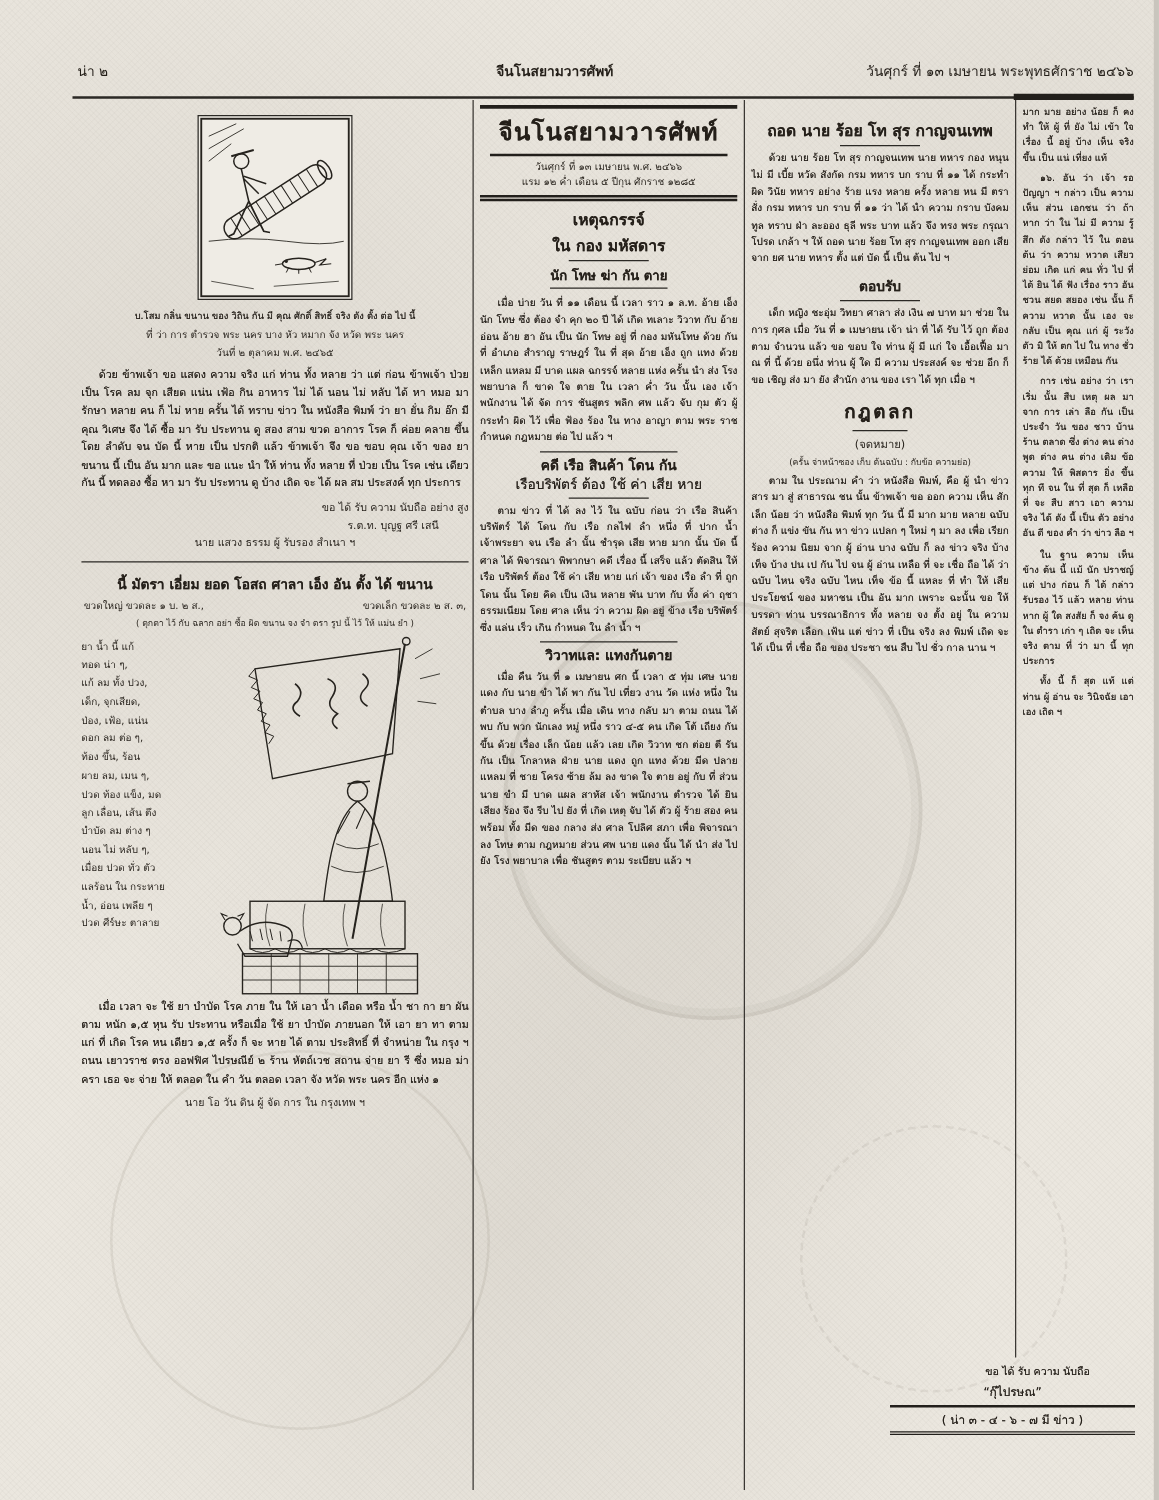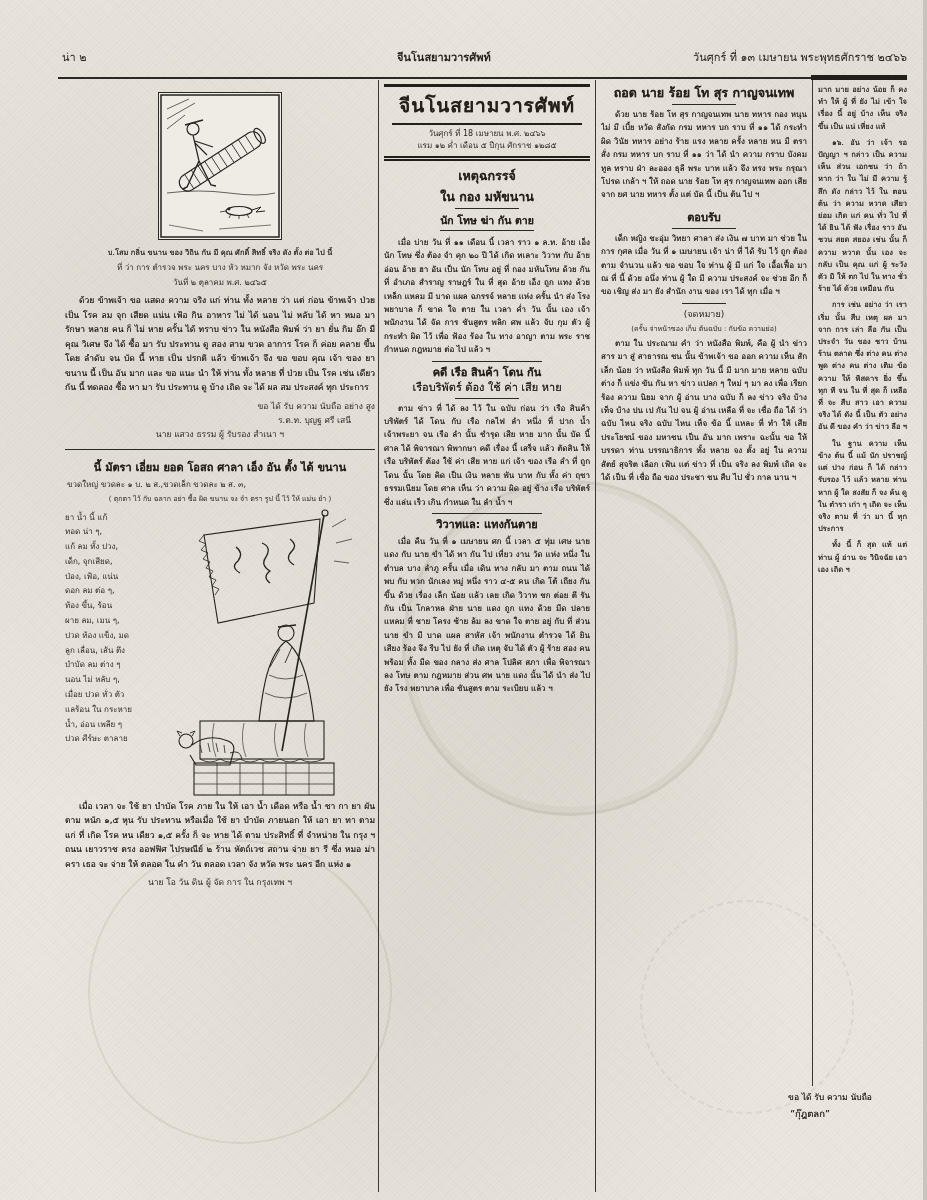--- a/index.html
+++ b/index.html
@@ -23,21 +23,21 @@
   .hdr{position:absolute;left:62px;top:48px;width:845px;display:flex;align-items:baseline;font-size:11px;}
   .hdr-left{width:120px;}
   .hdr-center{flex:0 0 auto;margin-left:215px;font-weight:bold;}
   .hdr-right{margin-left:auto;text-align:right;}
   .hdr-rule{position:absolute;left:58px;top:77px;width:849px;height:2px;background:#2b2925;}
   .hdr-rule-heavy{position:absolute;right:0;top:-2px;width:96px;height:5px;background:#221f1b;}
 
   .col{position:absolute;overflow:hidden;}
   .c1{left:65px;top:90px;width:310px;height:1112px;}
   .c2{left:384px;top:84px;width:206px;height:1112px;}
-  .c3{left:601px;top:84px;width:206px;height:1002px;}
+  .c3{left:601px;top:96px;width:206px;height:1002px;}
   .c4{left:818px;top:84px;width:89px;height:1002px;}
   .vr{position:absolute;width:1px;background:#3a3733;}
   .vr1{left:378px;top:80px;height:1112px;}
   .vr2{left:595px;top:80px;height:1112px;}
   .vr3{left:812px;top:80px;height:1006px;}
 
   .t8{font-size:8px;line-height:13.4px;}
   .t85{font-size:8.5px;line-height:14.5px;}
   .t7{font-size:7.5px;line-height:12.2px;}
   .just{text-align:justify;}
@@ -48,21 +48,21 @@
   .ink{text-shadow:0 0 .5px rgba(40,34,28,.75);}
   .blur{filter:blur(.25px);}
 
   .woodcut{margin:4px auto 6px auto;width:122px;height:146px;border:1px solid #2b2925;background:#efece5;}
   .caption{font-size:7.5px;text-align:center;margin-bottom:3px;}
   .letter-title{font-size:12.5px;font-weight:bold;text-align:center;margin:2px 0 4px 0;}
   .addr{font-size:8px;text-align:center;margin-bottom:2px;}
   .secrule{border:none;border-top:1.5px solid #2b2925;margin:8px 0;}
   .adhead1{font-size:11px;font-weight:bold;text-align:center;}
   .adhead2{font-size:10px;text-align:center;margin:2px 0;}
-  .pricerow{display:flex;justify-content:flex-start;font-size:8px;margin:2px 2px;}
+  .pricerow{display:flex;justify-content:space-between;font-size:8px;margin:2px 2px;}
   .adnote{font-size:7px;text-align:center;margin-bottom:3px;}
   .adrow{display:flex;}
   .ailments{width:92px;flex:0 0 auto;padding-top:4px;}
   .ailments .ail{font-size:8px;line-height:14.8px;white-space:nowrap;overflow:hidden;}
   .adart{flex:1;height:292px;margin-left:4px;}
   .sign{font-size:8.5px;}
 
   .mast{border-top:3px solid #221f1b;border-bottom:5px double #221f1b;padding:3px 0 4px 0;margin-bottom:6px;}
   .mast-title{font-size:19px;font-weight:bold;text-align:center;letter-spacing:1px;}
   .mast-rule{border:none;border-top:2px solid #221f1b;margin:3px 8px;}
@@ -186,26 +186,26 @@
       </figure>
     </div>
     <p class="t85 just ind ink blur">เมื่อ เวลา จะ ใช้ ยา บำบัด โรค ภาย ใน ให้ เอา น้ำ เดือด หรือ น้ำ ชา กา ยา ผัน ตาม หนัก ๑,๕ หุน รับ ประทาน หรือเมื่อ ใช้ ยา บำบัด ภายนอก ให้ เอา ยา ทา ตาม แก่ ที่ เกิด โรค หน เดียว ๑,๕ ครั้ง ก็ จะ หาย ได้ ตาม ประสิทธิ์ ที่ จำหน่าย ใน กรุง ฯ ถนน เยาวราช ตรง ออฟฟิศ ไปรษณีย์ ๒ ร้าน หัตถ์เวช สถาน จ่าย ยา รี ซึ่ง หมอ ม่า ครา เธอ จะ จ่าย ให้ ตลอด ใน คำ วัน ตลอด เวลา จัง หวัด พระ นคร อีก แห่ง ๑</p>
     <div class="sign center">นาย โอ วัน ดิน ผู้ จัด การ ใน กรุงเทพ ฯ</div>
   </div>
 
   <div class="col c2">
     <div class="mast">
       <div class="mast-title ink">จีนโนสยามวารศัพท์</div>
       <hr class="mast-rule">
-      <div class="mast-line">วันศุกร์ ที่ 18 เมษายน พ.ศ. ๒๔๖๖</div>
+      <div class="mast-line">วันศุกร์ ที่ ๑๓ เมษายน พ.ศ. ๒๔๖๖</div>
       <div class="mast-line">แรม ๑๒ ค่ำ เดือน ๕ ปีกุน ศักราช ๑๒๘๕</div>
     </div>
 
     <div class="h1 ink">เหตุฉกรรจ์</div>
-    <div class="h1 ink">ใน กอง มหัขนาน</div>
+    <div class="h1 ink">ใน กอง มหัสดาร</div>
     <hr class="shortrule">
     <div class="subhead ink">นัก โทษ ฆ่า กัน ตาย</div>
     <p class="t8 just ind ink blur">เมื่อ บ่าย วัน ที่ ๑๑ เดือน นี้ เวลา ราว ๑ ล.ท. อ้าย เอ็ง นัก โทษ ซึ่ง ต้อง จำ คุก ๒๐ ปี ได้ เกิด ทเลาะ วิวาท กับ อ้าย อ่อน อ้าย ฮา อัน เป็น นัก โทษ อยู่ ที่ กอง มหันโทษ ด้วย กัน ที่ อำเภอ สำราญ ราษฎร์ ใน ที่ สุด อ้าย เอ็ง ถูก แทง ด้วย เหล็ก แหลม มี บาด แผล ฉกรรจ์ หลาย แห่ง ครั้น นำ ส่ง โรง พยาบาล ก็ ขาด ใจ ตาย ใน เวลา ค่ำ วัน นั้น เอง เจ้า พนักงาน ได้ จัด การ ชันสูตร พลิก ศพ แล้ว จับ กุม ตัว ผู้ กระทำ ผิด ไว้ เพื่อ ฟ้อง ร้อง ใน ทาง อาญา ตาม พระ ราช กำหนด กฎหมาย ต่อ ไป แล้ว ฯ</p>
 
     <hr class="shortrule" style="width:110px">
     <div class="h2 ink">คดี เรือ สินค้า โดน กัน</div>
     <div class="h2 ink" style="font-weight:normal">เรือบริพัตร์ ต้อง ใช้ ค่า เสีย หาย</div>
     <hr class="shortrule">
     <p class="t8 just ind ink blur">ตาม ข่าว ที่ ได้ ลง ไว้ ใน ฉบับ ก่อน ว่า เรือ สินค้า บริพัตร์ ได้ โดน กับ เรือ กลไฟ ลำ หนึ่ง ที่ ปาก น้ำ เจ้าพระยา จน เรือ ลำ นั้น ชำรุด เสีย หาย มาก นั้น บัด นี้ ศาล ได้ พิจารณา พิพากษา คดี เรื่อง นี้ เสร็จ แล้ว ตัดสิน ให้ เรือ บริพัตร์ ต้อง ใช้ ค่า เสีย หาย แก่ เจ้า ของ เรือ ลำ ที่ ถูก โดน นั้น โดย คิด เป็น เงิน หลาย พัน บาท กับ ทั้ง ค่า ฤชา ธรรมเนียม โดย ศาล เห็น ว่า ความ ผิด อยู่ ข้าง เรือ บริพัตร์ ซึ่ง แล่น เร็ว เกิน กำหนด ใน ลำ น้ำ ฯ</p>
 
@@ -216,32 +216,34 @@
 
   <div class="col c3">
     <div class="h1 ink" style="margin-top:0">ถอด นาย ร้อย โท สุร กาญจนเทพ</div>
     <hr class="shortrule">
     <p class="t8 just ind ink blur">ด้วย นาย ร้อย โท สุร กาญจนเทพ นาย ทหาร กอง หนุน ไม่ มี เบี้ย หวัด สังกัด กรม ทหาร บก ราบ ที่ ๑๑ ได้ กระทำ ผิด วินัย ทหาร อย่าง ร้าย แรง หลาย ครั้ง หลาย หน มี ตรา สั่ง กรม ทหาร บก ราบ ที่ ๑๑ ว่า ได้ นำ ความ กราบ บังคม ทูล ทราบ ฝ่า ละออง ธุลี พระ บาท แล้ว จึง ทรง พระ กรุณา โปรด เกล้า ฯ ให้ ถอด นาย ร้อย โท สุร กาญจนเทพ ออก เสีย จาก ยศ นาย ทหาร ตั้ง แต่ บัด นี้ เป็น ต้น ไป ฯ</p>
 
     <div class="h2 ink" style="margin-top:8px">ตอบรับ</div>
     <hr class="shortrule">
     <p class="t8 just ind ink blur">เด็ก หญิง ชะอุ่ม วิทยา ศาลา ส่ง เงิน ๗ บาท มา ช่วย ใน การ กุศล เมื่อ วัน ที่ ๑ เมษายน เจ้า น่า ที่ ได้ รับ ไว้ ถูก ต้อง ตาม จำนวน แล้ว ขอ ขอบ ใจ ท่าน ผู้ มี แก่ ใจ เอื้อเฟื้อ มา ณ ที่ นี้ ด้วย อนึ่ง ท่าน ผู้ ใด มี ความ ประสงค์ จะ ช่วย อีก ก็ ขอ เชิญ ส่ง มา ยัง สำนัก งาน ของ เรา ได้ ทุก เมื่อ ฯ</p>
 
+    <div class="bigsub ink">กฎตลก</div>
     <hr class="shortrule" style="width:44px">
     <div class="paren">(จดหมาย)</div>
     <div class="adnote">(ครั้น จ่าหน้าซอง เก็บ ต้นฉบับ : กับข้อ ความย่อ)</div>
     <p class="t8 just ind ink blur">ตาม ใน ประณาม คำ ว่า หนังสือ พิมพ์, คือ ผู้ นำ ข่าว สาร มา สู่ สาธารณ ชน นั้น ข้าพเจ้า ขอ ออก ความ เห็น สัก เล็ก น้อย ว่า หนังสือ พิมพ์ ทุก วัน นี้ มี มาก มาย หลาย ฉบับ ต่าง ก็ แข่ง ขัน กัน หา ข่าว แปลก ๆ ใหม่ ๆ มา ลง เพื่อ เรียก ร้อง ความ นิยม จาก ผู้ อ่าน บาง ฉบับ ก็ ลง ข่าว จริง บ้าง เท็จ บ้าง ปน เป กัน ไป จน ผู้ อ่าน เหลือ ที่ จะ เชื่อ ถือ ได้ ว่า ฉบับ ไหน จริง ฉบับ ไหน เท็จ ข้อ นี้ แหละ ที่ ทำ ให้ เสีย ประโยชน์ ของ มหาชน เป็น อัน มาก เพราะ ฉะนั้น ขอ ให้ บรรดา ท่าน บรรณาธิการ ทั้ง หลาย จง ตั้ง อยู่ ใน ความ สัตย์ สุจริต เลือก เฟ้น แต่ ข่าว ที่ เป็น จริง ลง พิมพ์ เถิด จะ ได้ เป็น ที่ เชื่อ ถือ ของ ประชา ชน สืบ ไป ชั่ว กาล นาน ฯ</p>
   </div>
 
   <div class="col c4">
     <p class="t7 just ink blur">มาก มาย อย่าง น้อย ก็ คง ทำ ให้ ผู้ ที่ ยัง ไม่ เข้า ใจ เรื่อง นี้ อยู่ บ้าง เห็น จริง ขึ้น เป็น แน่ เที่ยง แท้</p>
     <p class="t7 just ind ink blur">๑๖. อัน ว่า เจ้า รอ ปัญญา ฯ กล่าว เป็น ความ เห็น ส่วน เอกชน ว่า ถ้า หาก ว่า ใน ไม่ มี ความ รู้ สึก ดัง กล่าว ไว้ ใน ตอน ต้น ว่า ความ หวาด เสียว ย่อม เกิด แก่ คน ทั่ว ไป ที่ ได้ ยิน ได้ ฟัง เรื่อง ราว อัน ชวน สยด สยอง เช่น นั้น ก็ ความ หวาด นั้น เอง จะ กลับ เป็น คุณ แก่ ผู้ ระวัง ตัว มิ ให้ ตก ไป ใน ทาง ชั่ว ร้าย ได้ ด้วย เหมือน กัน</p>
     <p class="t7 just ind ink blur">การ เช่น อย่าง ว่า เรา เริ่ม นั้น สืบ เหตุ ผล มา จาก การ เล่า ลือ กัน เป็น ประจำ วัน ของ ชาว บ้าน ร้าน ตลาด ซึ่ง ต่าง คน ต่าง พูด ต่าง คน ต่าง เติม ข้อ ความ ให้ พิสดาร ยิ่ง ขึ้น ทุก ที จน ใน ที่ สุด ก็ เหลือ ที่ จะ สืบ สาว เอา ความ จริง ได้ ดัง นี้ เป็น ตัว อย่าง อัน ดี ของ คำ ว่า ข่าว ลือ ฯ</p>
     <p class="t7 just ind ink blur">ใน ฐาน ความ เห็น ข้าง ต้น นี้ แม้ นัก ปราชญ์ แต่ ปาง ก่อน ก็ ได้ กล่าว รับรอง ไว้ แล้ว หลาย ท่าน หาก ผู้ ใด สงสัย ก็ จง ค้น ดู ใน ตำรา เก่า ๆ เถิด จะ เห็น จริง ตาม ที่ ว่า มา นี้ ทุก ประการ</p>
     <p class="t7 just ind ink blur">ทั้ง นี้ ก็ สุด แท้ แต่ ท่าน ผู้ อ่าน จะ วินิจฉัย เอา เอง เถิด ฯ</p>
   </div>
 
   <div class="sig">
     <div class="sig-l1 ink">ขอ ได้ รับ ความ นับถือ</div>
-    <div class="sig-name ink">“กุ๊ฎตลก”</div>
+    <div class="sig-name ink">“กุ๊ไปรษณ”</div>
+    <div class="pagesbox ink">( น่า ๓ - ๔ - ๖ - ๗ มี ข่าว )</div>
   </div>
 
 </div>
 
 </body></html>

